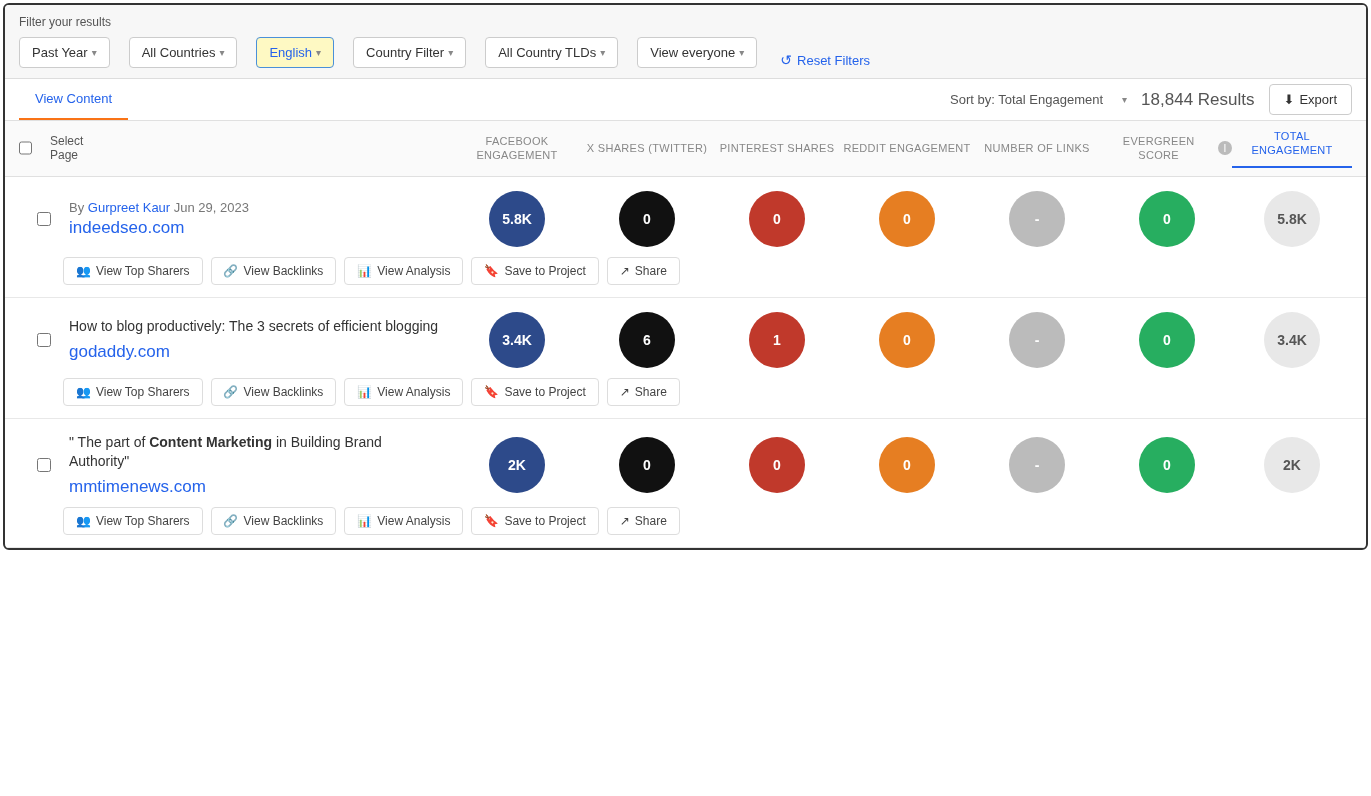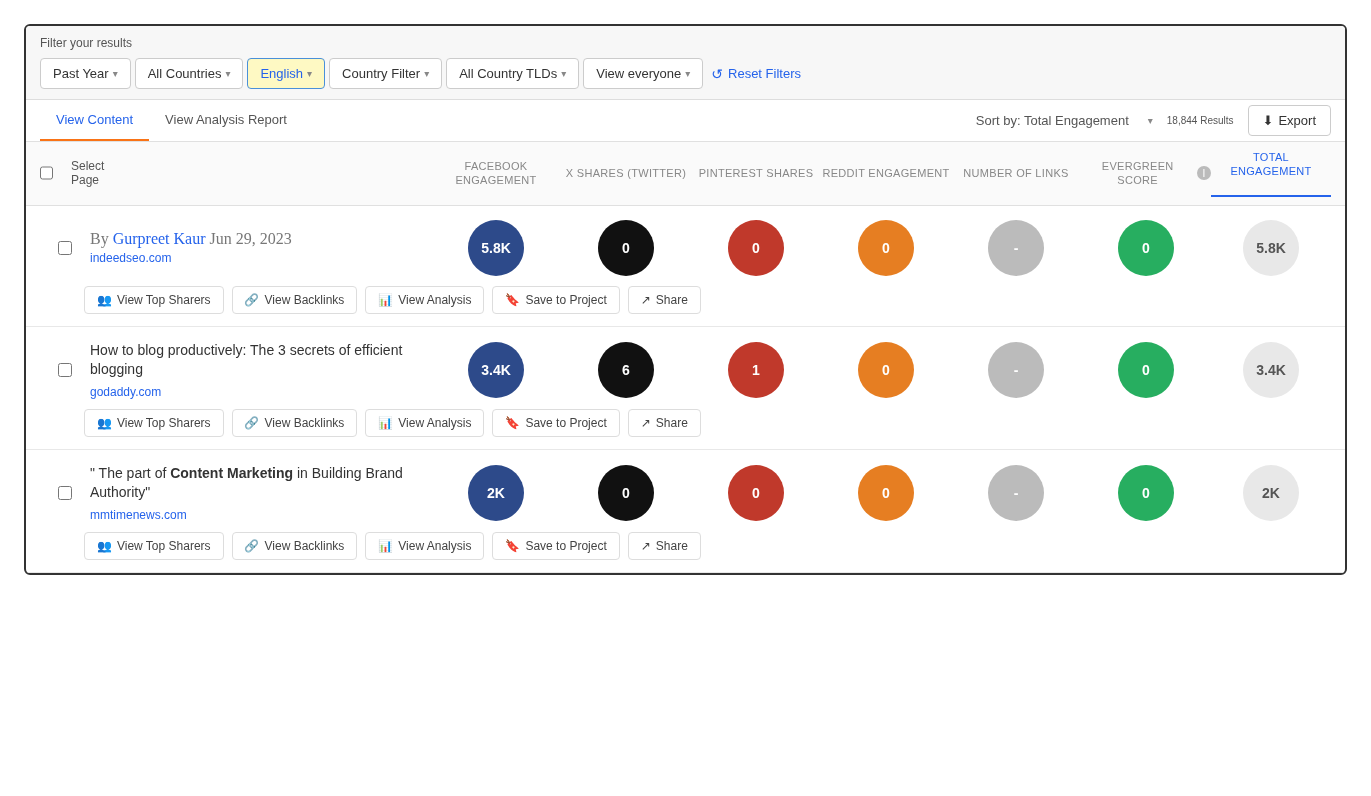--- a/index.html
+++ b/index.html
@@ -1,44 +1,44 @@
 <!DOCTYPE html>
 <html><head>
   <meta charset="utf-8">
   <style>
     * { box-sizing: border-box; margin: 0; padding: 0; }
     body { font-family: -apple-system, BlinkMacSystemFont, 'Segoe UI', sans-serif; background: #fff; color: #333; font-size: 13px; }
-    .outer { border: 2px solid #333; margin: 24px; border-radius: 6px; overflow: hidden; }
+    .outer { border: 2px solid #333; margin: 3px; border-radius: 6px; overflow: hidden; }
     .filter-bar { background: #f7f7f7; padding: 10px 14px; border-bottom: 1px solid #ddd; }
     .filter-label { font-size: 12px; color: #555; margin-bottom: 8px; }
-    .filter-buttons { display: flex; gap: 4px; align-items: center; flex-wrap: wrap; }
+    .filter-buttons { display: flex; gap: 19px; align-items: flex-end; flex-wrap: wrap; }
     .filter-btn { display: flex; align-items: center; gap: 4px; padding: 7px 12px; border: 1px solid #ccc; border-radius: 4px; background: #fff; cursor: pointer; font-size: 13px; color: #333; white-space: nowrap; }
     .filter-btn.active { background: #fef9c3; border-color: #4a90d9; color: #2563eb; font-weight: 500; }
     .filter-btn .chevron { font-size: 10px; color: #888; }
     .reset-btn { display: flex; align-items: center; gap: 5px; color: #2563eb; cursor: pointer; font-size: 13px; background: none; border: none; margin-left: 4px; }
     .tabs-row { display: flex; align-items: center; padding: 0 14px; border-bottom: 1px solid #e0e0e0; background: #fff; justify-content: space-between; }
     .tabs { display: flex; gap: 0; }
     .tab { padding: 12px 16px; font-size: 13px; cursor: pointer; color: #555; border-bottom: 2px solid transparent; }
     .tab.active { color: #2563eb; border-bottom: 2px solid #f97316; font-weight: 500; }
     .tabs-right { display: flex; align-items: center; gap: 14px; font-size: 13px; color: #555; }
     .sort-btn { display: flex; align-items: center; gap: 19px; cursor: pointer; }
-    .results-count { font-size: 10px; color: #555; }
+    .results-count { font-size: 17px; color: #555; }
     .export-btn { display: flex; align-items: center; gap: 5px; padding: 7px 14px; border: 1px solid #ccc; border-radius: 4px; background: #fff; cursor: pointer; font-size: 13px; color: #333; font-weight: 500; }
     .table-header { display: grid; grid-template-columns: 50px 1fr 130px 130px 130px 130px 130px 130px 120px; align-items: center; padding: 8px 14px; border-bottom: 1px solid #e0e0e0; background: #fafafa; }
     .col-header { font-size: 11px; color: #888; text-align: center; text-transform: uppercase; letter-spacing: 0.3px; line-height: 1.3; }
-    .col-header.sorted { color: #2563eb; border-bottom: 2px solid #2563eb; padding-bottom: 16px; }
+    .col-header.sorted { color: #2563eb; border-bottom: 2px solid #2563eb; padding-bottom: 8px; }
     .col-header-left { text-align: left; font-size: 12px; color: #555; display: flex; align-items: center; gap: 18px; }
     .content-row { border-bottom: 1px solid #e8e8e8; padding: 14px 14px 0 14px; }
     .content-grid { display: grid; grid-template-columns: 50px 1fr 130px 130px 130px 130px 130px 130px 120px; align-items: center; }
     .article-info { padding-right: 10px; }
     .article-title { font-size: 14px; color: #333; line-height: 1.4; margin-bottom: 5px; }
     .article-title strong { font-weight: 700; }
-    .article-meta { font-size: 16px; color: #777; margin-bottom: 3px; font-family: Liberation Serif, serif; }
+    .article-meta { font-size: 13px; color: #777; margin-bottom: 3px; }
     .article-meta a { color: #2563eb; text-decoration: none; }
-    .article-domain { font-size: 12px; color: #2563eb; }
+    .article-domain { font-size: 17px; color: #2563eb; }
     .circle { width: 56px; height: 56px; border-radius: 50%; display: flex; align-items: center; justify-content: center; color: #fff; font-weight: 600; font-size: 14px; margin: 0 auto; }
     .circle-blue { background: #2d4a8a; }
     .circle-black { background: #111; }
     .circle-red { background: #c0392b; }
     .circle-orange { background: #e67e22; }
     .circle-gray { background: #bbb; }
     .circle-green { background: #27ae60; }
     .circle-light { background: #e8e8e8; color: #555; }
     .action-bar { display: flex; gap: 8px; padding: 10px 0 12px 44px; flex-wrap: wrap; }
     .action-btn { display: flex; align-items: center; gap: 5px; padding: 6px 12px; border: 1px solid #ddd; border-radius: 4px; background: #fff; cursor: pointer; font-size: 12px; color: #444; white-space: nowrap; }
@@ -81,21 +81,20 @@
       <button class="reset-btn">
         <span style="font-size:14px;">↺</span>
         <span>Reset Filters</span>
       </button>
     </div>
   </div>
 
   <div class="tabs-row">
     <div class="tabs">
       <div class="tab active">View Content</div>
-      <div class="tab">View Analysis Report</div>
     </div>
     <div class="tabs-right">
       <div class="sort-btn">
         <span>Sort by: Total Engagement</span>
         <span style="font-size:10px; color:#888;">▾</span>
       </div>
       <span class="results-count">18,844 Results</span>
       <button class="export-btn">
         <span>⬇</span>
         <span>Export</span>

